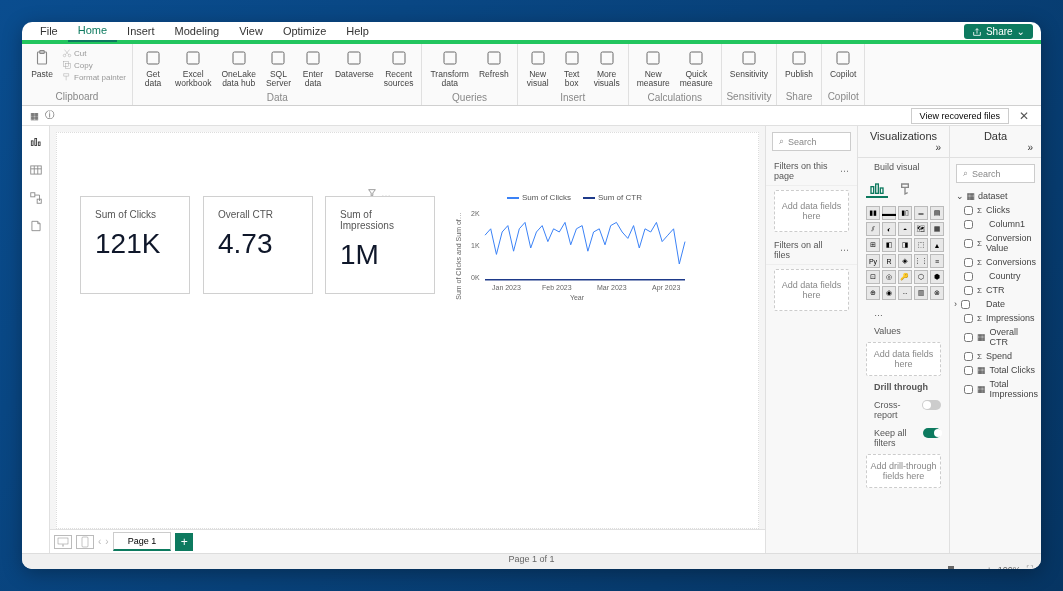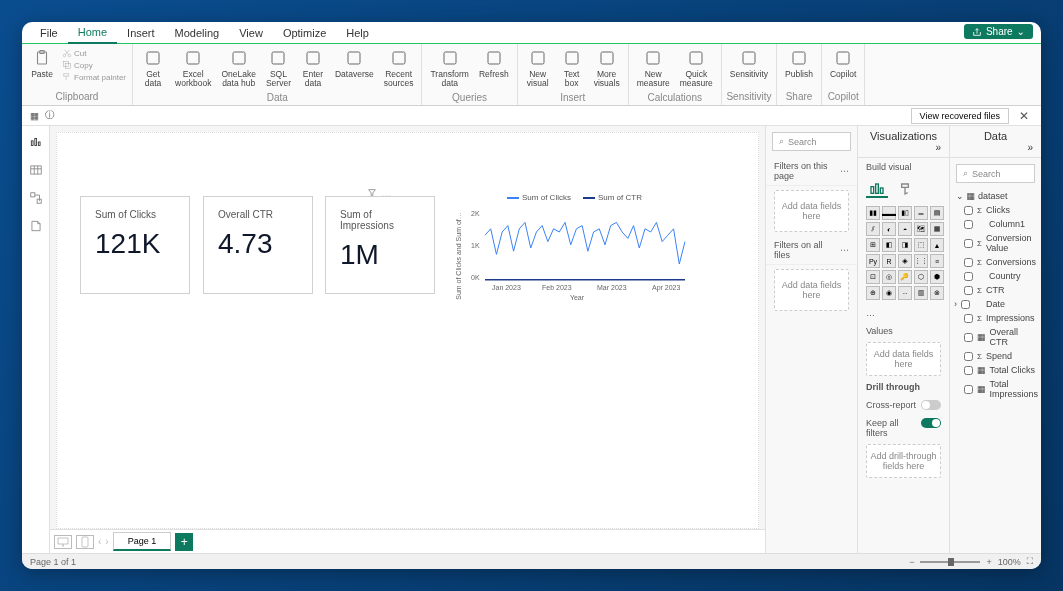--- a/index.html
+++ b/index.html
@@ -1,18 +1,18 @@
 <!DOCTYPE html>
 <html><head>
 <meta charset="utf-8">
 <style>
 * { box-sizing: border-box; margin: 0; padding: 0; font-family: 'Segoe UI', Arial, sans-serif; }
 body { background: linear-gradient(135deg, #0a4d8f 0%, #063563 100%); width: 1063px; height: 591px; padding: 22px; }
 .app { background: #fff; width: 100%; height: 100%; border-radius: 10px; overflow: hidden; display: flex; flex-direction: column; font-size: 10px; box-shadow: 0 4px 20px rgba(0,0,0,0.3); }
-.menubar { display: flex; align-items: center; height: 22px; padding: 0 8px; border-bottom: 1px solid #22c55e; position: relative; }
+.menubar { display: flex; align-items: center; height: 22px; padding: 0 8px; border-bottom: 4px solid #22c55e; position: relative; }
 .menubar-item { padding: 4px 10px; cursor: pointer; font-size: 11px; color: #333; }
 .menubar-item.active { color: #0d7a5f; border-bottom: 2px solid #0d7a5f; }
 .share-btn { position: absolute; right: 8px; top: 2px; background: #0d7a5f; color: #fff; padding: 2px 8px; border-radius: 3px; font-size: 10px; display: flex; align-items: center; gap: 4px; }
 .ribbon { display: flex; height: 62px; border-bottom: 1px solid #d0d0d0; background: #fafafa; }
 .ribbon-group { display: flex; flex-direction: column; border-right: 1px solid #e0e0e0; padding: 2px 4px; }
 .ribbon-icons { display: flex; gap: 2px; flex: 1; align-items: flex-start; }
 .ribbon-btn { display: flex; flex-direction: column; align-items: center; justify-content: flex-start; padding: 2px 4px; cursor: pointer; min-width: 32px; }
 .ribbon-btn-icon { width: 20px; height: 20px; display: flex; align-items: center; justify-content: center; }
 .ribbon-btn-label { font-size: 8.5px; color: #444; margin-top: 2px; text-align: center; line-height: 1.1; white-space: nowrap; }
 .ribbon-group-label { font-size: 10px; color: #888; text-align: center; padding: 1px 0; }
@@ -33,40 +33,40 @@
 .chart-card { position: absolute; background: #fff; }
 .chart-legend { display: flex; gap: 12px; font-size: 8px; color: #555; justify-content: center; margin-bottom: 4px; }
 .legend-item { display: flex; align-items: center; gap: 3px; }
 .legend-swatch { width: 12px; height: 2px; }
 .chart-svg { display: block; }
 .axis-label { font-size: 7px; fill: #666; }
 .tabs { display: flex; align-items: center; height: 24px; background: #fff; border-top: 1px solid #e0e0e0; padding: 0 4px; gap: 4px; }
 .tab-view { width: 18px; height: 14px; border: 1px solid #bbb; display: flex; align-items: center; justify-content: center; }
 .tab-page { border: 1px solid #ccc; background: #fff; padding: 3px 14px; font-size: 9px; border-bottom: 2px solid #0d7a5f; }
 .tab-add { background: #0d7a5f; color: #fff; width: 18px; height: 18px; display: flex; align-items: center; justify-content: center; font-size: 12px; }
-.statusbar { height: 16px; background: #f0f0f0; display: flex; align-items: center; padding: 0 8px; font-size: 9px; color: #666; border-top: 1px solid #ddd; }
+.statusbar { height: 16px; background: #f0f0f0; display: flex; align-items: center; padding: 0 8px; font-size: 9px; color: #666; border-top: 1px solid #ddd; flex-direction: column; }
 .zoom { margin-left: auto; display: flex; align-items: center; gap: 6px; }
 .zoom-slider { width: 60px; height: 2px; background: #999; position: relative; }
 .zoom-thumb { position: absolute; width: 6px; height: 8px; background: #666; top: -3px; left: 28px; }
 .rightpanes { display: flex; }
 .pane { border-left: 1px solid #e0e0e0; background: #f8f8f8; display: flex; flex-direction: column; }
 .pane-header { display: flex; align-items: center; padding: 4px 8px; font-size: 11px; color: #333; border-bottom: 1px solid #e0e0e0; flex-direction: column; }
 .pane-header .chev { margin-left: auto; font-size: 10px; }
 .pane-search { margin: 6px; border: 1px solid #ccc; padding: 3px 6px; display: flex; align-items: center; gap: 4px; font-size: 9px; color: #888; background: #fff; }
 .pane-section { padding: 4px 8px; font-size: 9px; color: #555; border-bottom: 1px solid #eee; display: flex; align-items: center; }
 .pane-drop { margin: 4px 8px; border: 1px dashed #ccc; border-radius: 2px; padding: 10px 4px; text-align: center; font-size: 9px; color: #888; background: #fff; }
 .filters-pane { width: 92px; }
 .viz-pane { width: 92px; }
 .data-pane { width: 92px; }
 .viz-tabs { display: flex; gap: 8px; padding: 4px 8px; }
 .viz-tab { width: 22px; height: 18px; border-bottom: 2px solid transparent; display: flex; align-items: center; justify-content: center; }
 .viz-tab.active { border-bottom-color: #0d7a5f; }
 .viz-grid { display: grid; grid-template-columns: repeat(5, 14px); gap: 2px; padding: 4px 8px; }
 .viz-icon { width: 14px; height: 14px; background: #e8e8e8; border: 1px solid #bbb; cursor: pointer; display: flex; align-items: center; justify-content: center; font-size: 7px; }
-.viz-section { padding: 4px 8px; font-size: 9px; color: #555; }
+.viz-section { padding: 4px 8px; font-size: 9px; color: #555; margin-left: 8px; }
 .toggle { width: 20px; height: 10px; border-radius: 5px; background: #ccc; position: relative; display: inline-block; }
 .toggle.on { background: #0d7a5f; }
 .toggle::after { content: ''; position: absolute; width: 8px; height: 8px; border-radius: 50%; background: #fff; top: 1px; left: 1px; }
 .toggle.on::after { left: 11px; }
 .field-row { display: flex; align-items: center; gap: 4px; padding: 2px 4px 2px 14px; font-size: 9px; color: #444; }
 .field-row input[type=checkbox] { width: 9px; height: 9px; }
 .field-sigma { font-size: 8px; }
 .tree-row { display: flex; align-items: center; gap: 3px; padding: 2px 6px; font-size: 9px; color: #444; }
 svg { overflow: visible; }
 </style>

